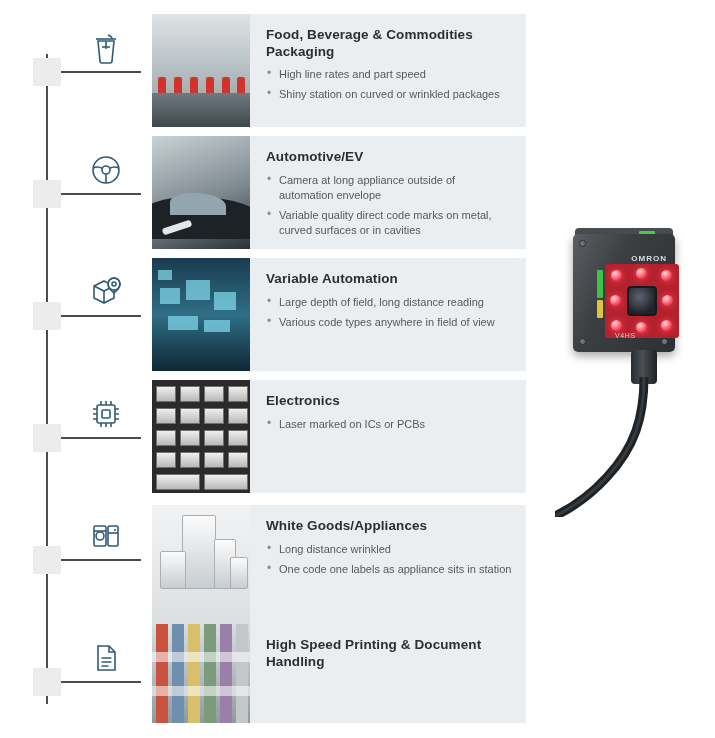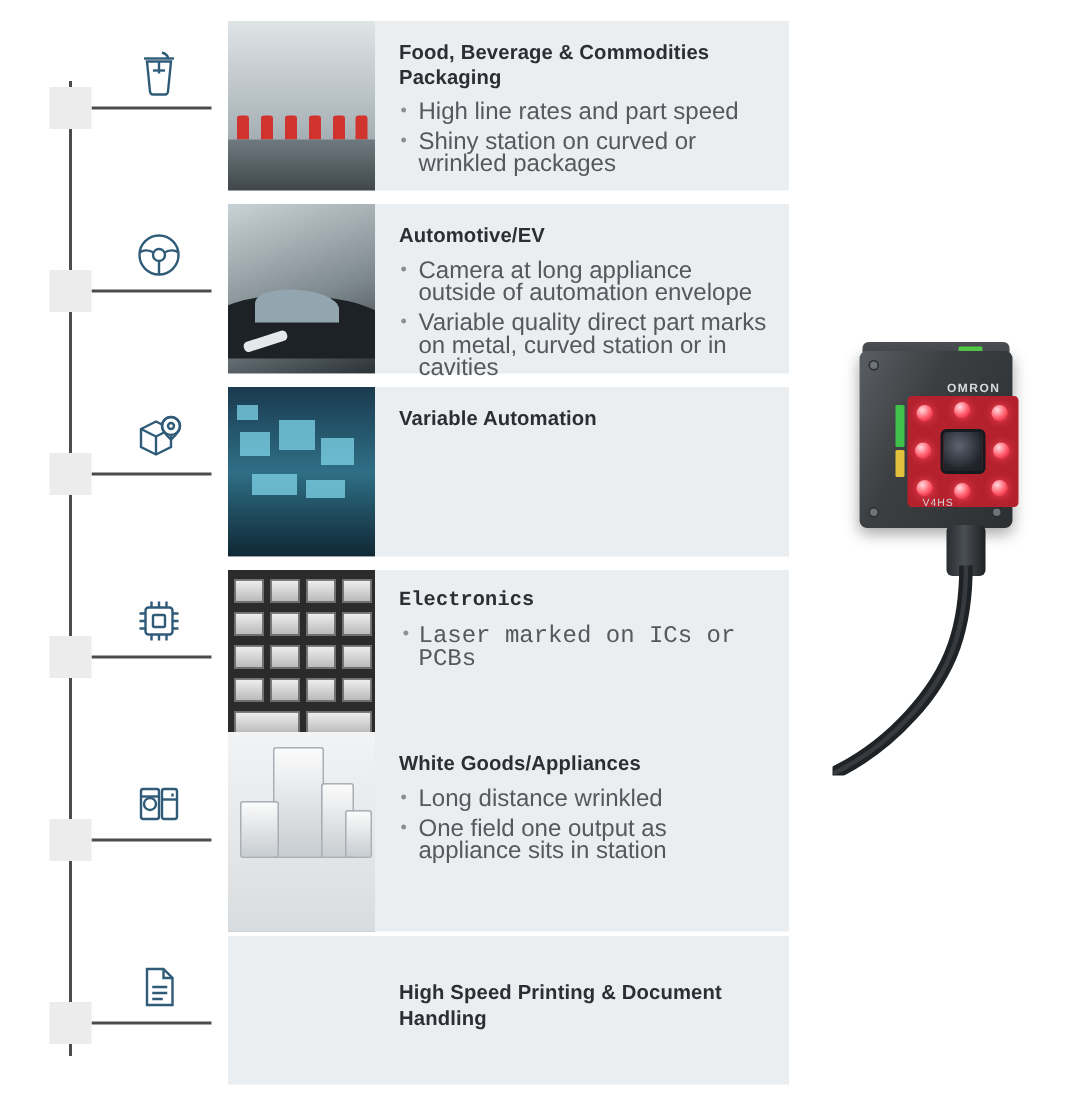--- a/index.html
+++ b/index.html
@@ -73,21 +73,21 @@
   }
   ul.bullets {
     list-style: none;
     margin: 0;
     padding: 0;
   }
   ul.bullets li {
     position: relative;
     padding-left: 13px;
     color: #55595d;
-    font-size: 16px;
+    font-size: 11px;
     line-height: 15px;
     margin-bottom: 5px;
   }
   ul.bullets li:before {
     content: "\2022";
     position: absolute;
     left: 1px;
     top: -1px;
     color: #8a8f94;
     font-size: 12px;
@@ -353,42 +353,46 @@
       <div class="thumb-inner t-auto">
         <div class="car"></div>
         <div class="glass"></div>
         <div class="nozzle"></div>
       </div>
     </div>
     <div class="rowtext">
       <div class="rowtitle">Automotive/EV</div>
       <ul class="bullets">
         <li>Camera at long appliance outside of automation envelope</li>
-        <li>Variable quality direct part marks on metal, curved station or in cavities</li>
+        <li>Variable quality direct code marks on metal, curved surfaces or in cavities</li>
       </ul>
     </div>
   </div>
 
   <div class="row" style="top:258px; height:113px;">
     <div class="thumb">
       <div class="thumb-inner t-log">
         <div class="box" style="left:8px;  top:30px; width:20px; height:16px;"></div>
         <div class="box" style="left:34px; top:22px; width:24px; height:20px;"></div>
         <div class="box" style="left:62px; top:34px; width:22px; height:18px;"></div>
         <div class="box" style="left:16px; top:58px; width:30px; height:14px;"></div>
         <div class="box" style="left:52px; top:62px; width:26px; height:12px;"></div>
         <div class="box" style="left:6px;  top:12px; width:14px; height:10px;"></div>
       </div>
     </div>
     <div class="rowtext">
       <div class="rowtitle">Variable Automation</div>
-    </div>
-  </div>
-
-  <div class="row" style="top:380px; height:113px;font-family:Liberation Mono, monospace;">
+      <ul class="bullets">
+        <li>Large depth of field, long distance reading</li>
+        <li>Various code types anywhere in field of view</li>
+      </ul>
+    </div>
+  </div>
+
+  <div class="row" style="top:380px; height:113px;">
     <div class="thumb">
       <div class="thumb-inner t-keys">
         <div class="key" style="left:4px;  top:6px;  width:20px; height:16px;"></div>
         <div class="key" style="left:28px; top:6px;  width:20px; height:16px;"></div>
         <div class="key" style="left:52px; top:6px;  width:20px; height:16px;"></div>
         <div class="key" style="left:76px; top:6px;  width:20px; height:16px;"></div>
         <div class="key" style="left:4px;  top:28px; width:20px; height:16px;"></div>
         <div class="key" style="left:28px; top:28px; width:20px; height:16px;"></div>
         <div class="key" style="left:52px; top:28px; width:20px; height:16px;"></div>
         <div class="key" style="left:76px; top:28px; width:20px; height:16px;"></div>
@@ -405,39 +409,39 @@
       </div>
     </div>
     <div class="rowtext">
       <div class="rowtitle">Electronics</div>
       <ul class="bullets">
         <li>Laser marked on ICs or PCBs</li>
       </ul>
     </div>
   </div>
 
-  <div class="row" style="top:488px; height:133px;">
+  <div class="row" style="top:505px; height:133px;">
     <div class="thumb">
       <div class="thumb-inner t-white">
         <div class="app" style="left:30px; top:10px; width:34px; height:74px;"></div>
         <div class="app" style="left:62px; top:34px; width:22px; height:50px;"></div>
         <div class="app" style="left:8px;  top:46px; width:26px; height:38px;"></div>
         <div class="app" style="left:78px; top:52px; width:18px; height:32px;"></div>
       </div>
     </div>
     <div class="rowtext">
       <div class="rowtitle">White Goods/Appliances</div>
       <ul class="bullets">
         <li>Long distance wrinkled</li>
-        <li>One field one output as appliance sits in station</li>
+        <li>One code one labels as appliance sits in station</li>
       </ul>
     </div>
   </div>
 
-  <div class="row" style="top:624px; height:99px;align-items:center;">
+  <div class="row" style="top:624px; height:99px;">
     <div class="thumb">
       <div class="thumb-inner t-print">
         <div class="band" style="left:4px;  background:#c8543f;"></div>
         <div class="band" style="left:20px; background:#6f8fae;"></div>
         <div class="band" style="left:36px; background:#d8c06a;"></div>
         <div class="band" style="left:52px; background:#7b9b7a;"></div>
         <div class="band" style="left:68px; background:#9a7fa8;"></div>
         <div class="band" style="left:84px; background:#c3c7c9;"></div>
         <div class="web" style="top:28px;"></div>
         <div class="web" style="top:62px;"></div>

